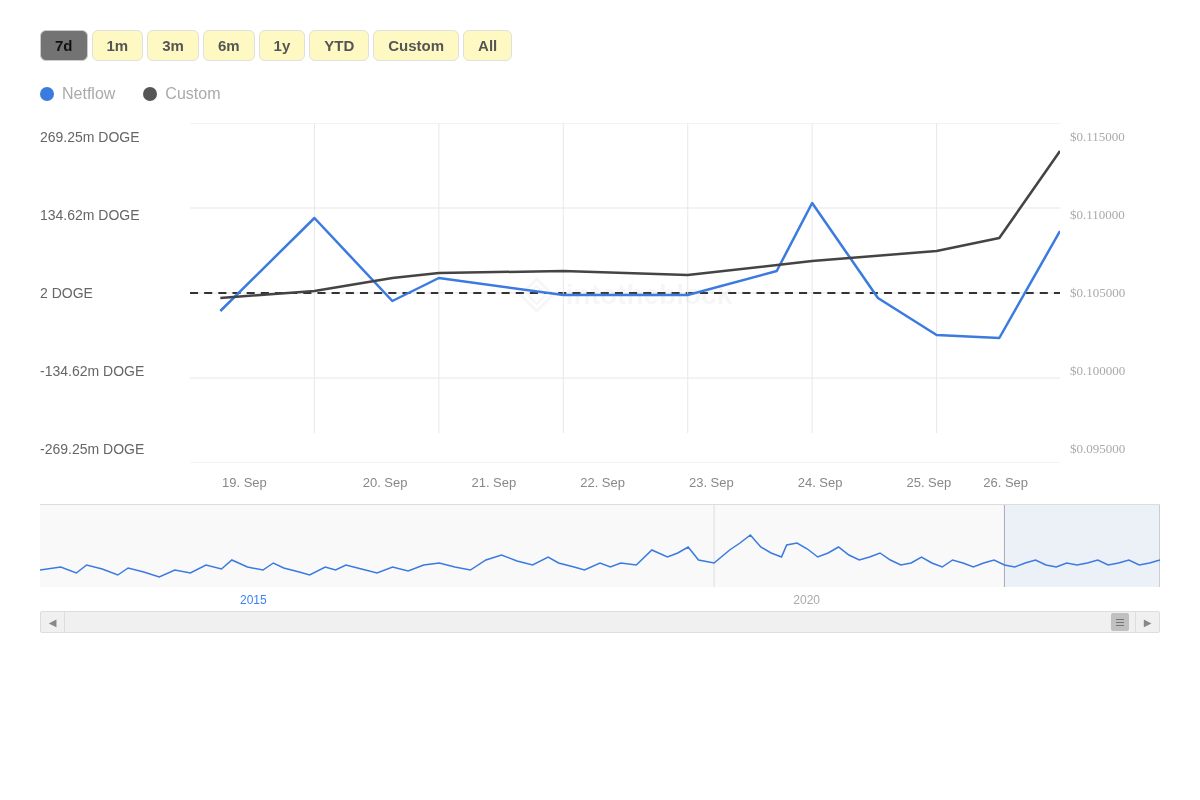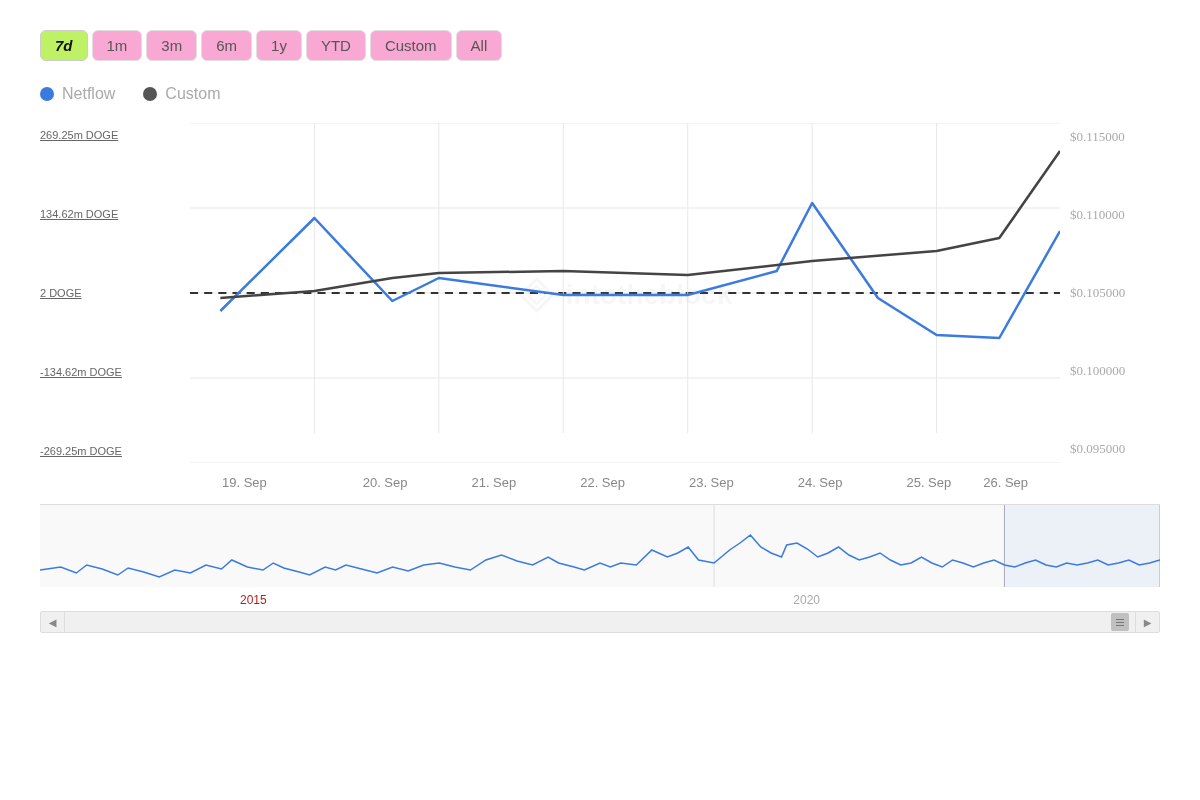--- a/index.html
+++ b/index.html
@@ -23,33 +23,32 @@
       display: flex;
       align-items: center;
       gap: 4px;
       padding: 10px 40px 16px 40px;
     }
 
     .time-btn {
       padding: 6px 14px;
       border: 1px solid #e0e0e0;
       border-radius: 6px;
-      background: #f9a8d4;
+      background: #fef9c3;
       font-size: 15px;
-      font-weight: 400;
+      font-weight: 700;
       color: #555;
       cursor: pointer;
     }
 
     .time-btn.active {
-      background: #bef264;
+      background: #737373;
       font-weight: 700;
       color: #111;
       border-color: #ccc;
-      font-style: italic;
     }
 
     
     .legend {
       display: flex;
       align-items: center;
       gap: 28px;
       padding: 8px 40px 20px 40px;
       text-align: center;
     }
@@ -65,23 +64,22 @@
     .legend-dot {
       width: 14px;
       height: 14px;
       border-radius: 50%;
     }
 
     .dot-blue { background: #3b7be0; }
     .dot-dark { background: #555; }
 
     .y-label {
-      font-size: 11px;
+      font-size: 14px;
       color: #666;
-      text-decoration: underline;
     }
 
     .y-label-right {
       font-size: 13px;
       color: #aaa;
     }
 
     .x-label {
       font-size: 13px;
       color: #888;
@@ -208,21 +206,21 @@
         <line x1="930" y1="0" x2="930" y2="82" stroke="#aab" stroke-width="1"></line>
         <line x1="1080" y1="0" x2="1080" y2="82" stroke="#aab" stroke-width="1"></line>
 
         <line x1="650" y1="0" x2="650" y2="82" stroke="#ddd" stroke-width="1"></line>
 
         <polyline points="0,65 20,62 35,68 45,60 60,64 75,70 85,63 100,67 115,72 130,65 145,68 160,60 175,64 185,55 200,62 215,65 225,58 235,63 250,67 260,70 275,62 285,65 295,60 310,64 325,68 340,62 355,66 370,60 385,58 400,62 415,65 430,55 445,50 460,56 475,60 490,52 500,58 515,62 525,65 540,58 550,62 560,58 575,60 590,45 605,52 615,48 625,42 635,55 650,58 665,45 675,38 685,30 695,42 705,48 715,52 720,40 730,38 740,44 750,52 760,48 770,42 780,50 790,55 800,52 810,48 820,55 830,60 840,58 850,52 860,58 870,62 880,55 890,58 900,62 910,58 920,55 930,60 940,62 950,58 960,55 970,60 980,62 990,58 1000,60 1010,58 1020,55 1030,60 1040,58 1050,55 1060,60 1070,58 1080,55" fill="none" stroke="#3b7be0" stroke-width="1.5"></polyline>
       </svg>
 
       
       <div style="display: flex; justify-content: space-between; padding: 2px 0 4px 0;">
-        <span style="font-size: 12px; color: #b91c1c; margin-left: 200px;">2015</span>
+        <span style="font-size: 12px; color: #3b82f6; margin-left: 200px;">2015</span>
         <span style="font-size: 12px; color: #aaa; margin-right: 340px;">2020</span>
       </div>
 
       
       <div style="display: flex; align-items: center; height: 22px; background: #f0f0f0; border: 1px solid #ddd; border-radius: 2px; position: relative;">
         <div style="width: 24px; height: 22px; display: flex; align-items: center; justify-content: center; border-right: 1px solid #ddd; cursor: pointer; font-size: 10px; color: #888;">◀</div>
         <div style="width: 24px; height: 22px; display: flex; align-items: center; justify-content: center; border-left: 1px solid #ddd; cursor: pointer; font-size: 10px; color: #888; margin-left: auto;">▶</div>
 
         <div style="position: absolute; right: 30px; width: 18px; height: 18px; background: #c0c0c0; border-radius: 2px; display: flex; align-items: center; justify-content: center; cursor: grab;">
           <div style="display: flex; flex-direction: column; gap: 2px;">

